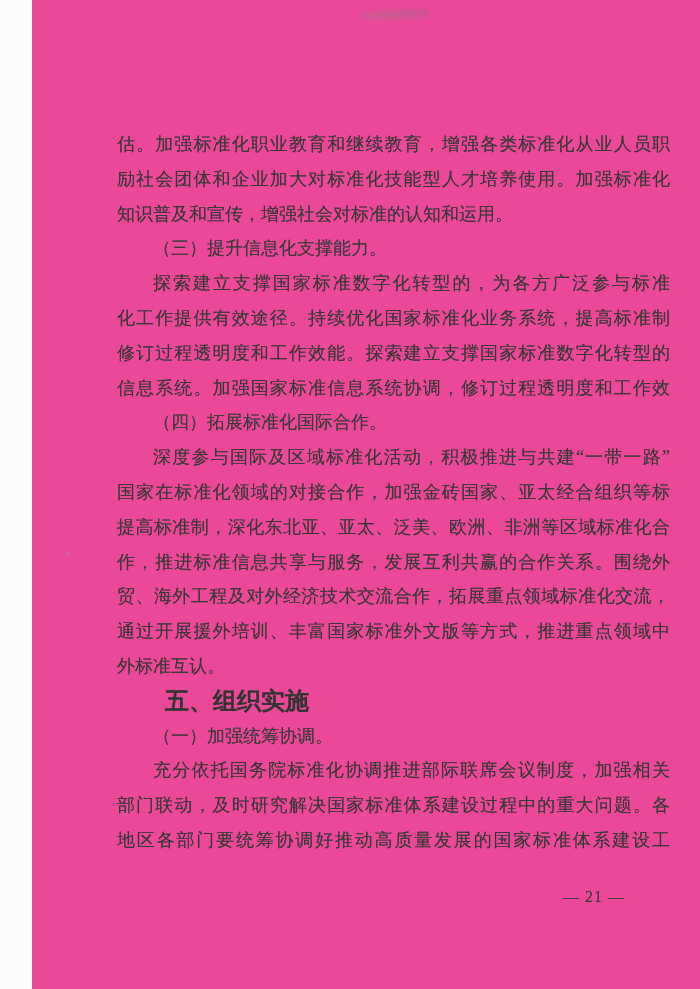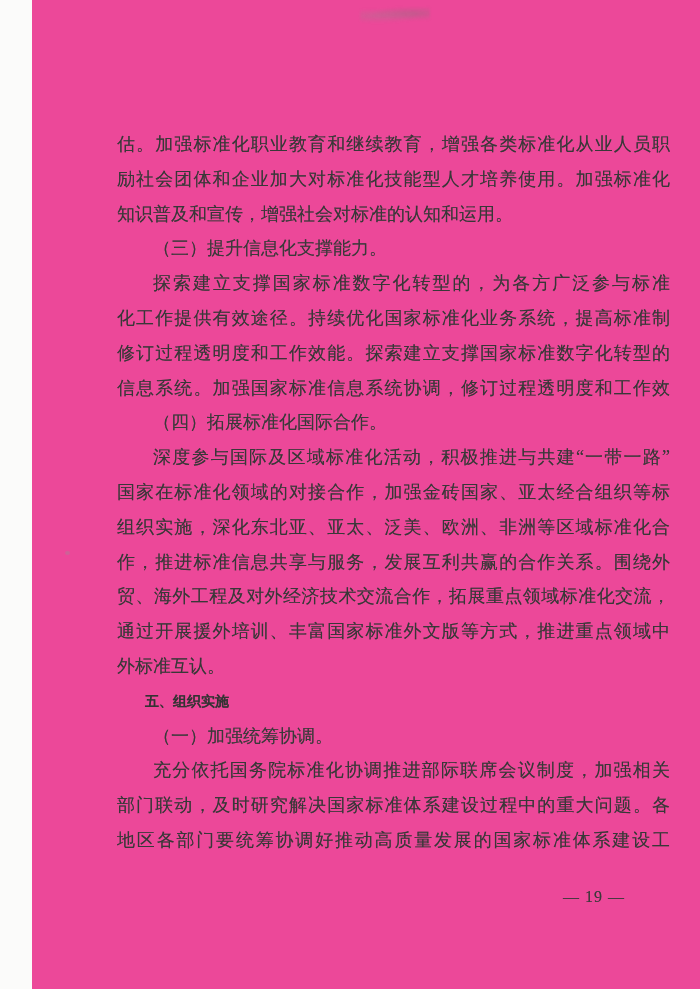--- a/index.html
+++ b/index.html
@@ -41,21 +41,21 @@
     font-size: 18px;
     line-height: 34.8px;
     text-shadow: 0 0 0.5px rgba(56,56,56,0.55);
   }
   .ln { height: 34.8px; overflow: hidden; }
   .just { text-align: justify; text-align-last: justify; }
   .ind { text-indent: 2em; }
   .hei {
     font-family: "Liberation Sans", "DejaVu Sans", sans-serif;
     font-weight: 700;
-    font-size: 14px;
+    font-size: 24px;
     color: #333333;
   }
   .kai { color: #3a3a3a; }
   .pagenum {
     position: absolute;
     left: 531px; top: 888px;
     font-size: 16px;
     letter-spacing: 1px;
     color: #3a3a3a;
     text-shadow: 0 0 0.5px rgba(56,56,56,0.5);
@@ -74,27 +74,27 @@
     <div class="ln just">励社会团体和企业加大对标准化技能型人才培养使用。加强标准化</div>
     <div class="ln">知识普及和宣传，增强社会对标准的认知和运用。</div>
     <div class="ln ind kai">（三）提升信息化支撑能力。</div>
     <div class="ln ind just">探索建立支撑国家标准数字化转型的，为各方广泛参与标准</div>
     <div class="ln just">化工作提供有效途径。持续优化国家标准化业务系统，提高标准制</div>
     <div class="ln just">修订过程透明度和工作效能。探索建立支撑国家标准数字化转型的</div>
     <div class="ln just">信息系统。加强国家标准信息系统协调，修订过程透明度和工作效能。</div>
     <div class="ln ind kai">（四）拓展标准化国际合作。</div>
     <div class="ln ind just">深度参与国际及区域标准化活动，积极推进与共建“一带一路”</div>
     <div class="ln just">国家在标准化领域的对接合作，加强金砖国家、亚太经合组织等标</div>
-    <div class="ln just">组织实施，深化东北亚、亚太、泛美、欧洲、非洲等区域标准化合</div>
+    <div class="ln just">提高标准制，深化东北亚、亚太、泛美、欧洲、非洲等区域标准化合</div>
     <div class="ln just">作，推进标准信息共享与服务，发展互利共赢的合作关系。围绕外</div>
     <div class="ln just">贸、海外工程及对外经济技术交流合作，拓展重点领域标准化交流，</div>
     <div class="ln just">通过开展援外培训、丰富国家标准外文版等方式，推进重点领域中</div>
     <div class="ln">外标准互认。</div>
     <div class="ln ind hei">五、组织实施</div>
     <div class="ln ind kai">（一）加强统筹协调。</div>
     <div class="ln ind just">充分依托国务院标准化协调推进部际联席会议制度，加强相关</div>
     <div class="ln just">部门联动，及时研究解决国家标准体系建设过程中的重大问题。各</div>
     <div class="ln just">地区各部门要统筹协调好推动高质量发展的国家标准体系建设工</div>
   </main>
 
-  <div class="pagenum">— 19 —</div>
+  <div class="pagenum">— 21 —</div>
 
 </div>
 
 </body></html>

